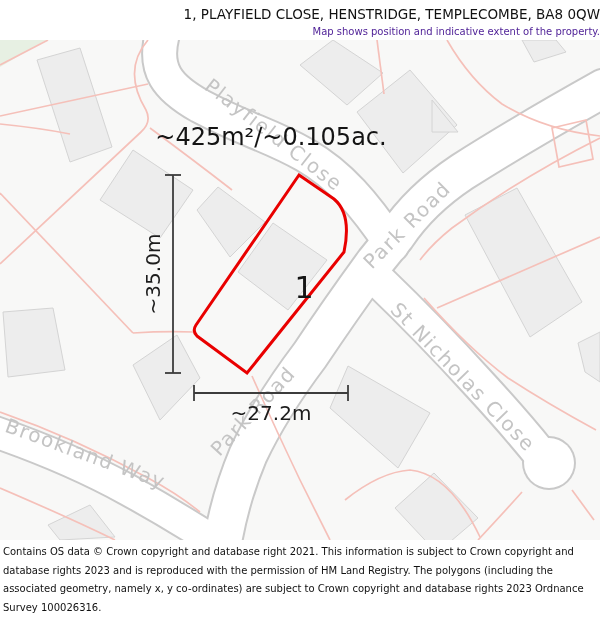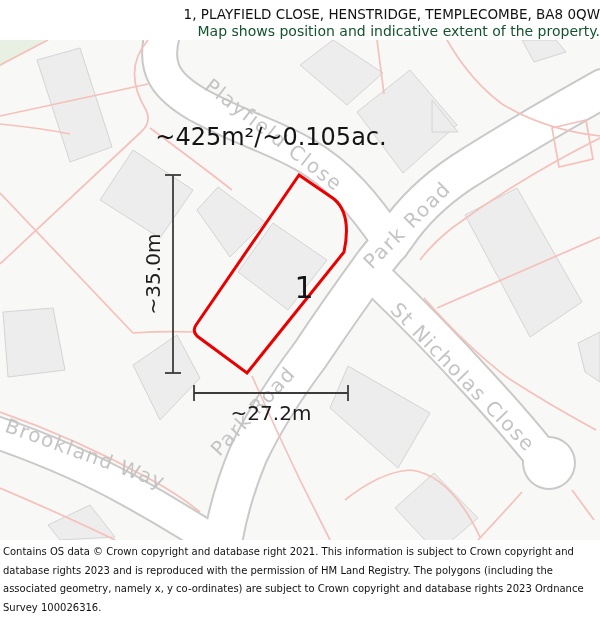--- a/index.html
+++ b/index.html
@@ -1,19 +1,19 @@
 <!DOCTYPE html>
 <html><head>
 <meta charset="utf-8">
 <style>
   html,body{margin:0;padding:0;background:#ffffff;}
   body{width:600px;height:625px;font-family:"DejaVu Sans","Liberation Sans",sans-serif;color:#111;overflow:hidden;}
   .header{height:40px;text-align:right;padding-top:6px;box-sizing:border-box;background:#fff;}
   .header .title{font-size:13.5px;line-height:17px;color:#111;}
-  .header .subtitle{font-size:14px;line-height:17px;color:#14532d;}
+  .header .subtitle{font-size:10px;line-height:17px;color:#4c1d95;}
   .mapwrap{width:600px;height:500px;position:relative;background:#f8f8f7;}
   svg{display:block;}
   .road-casing{stroke:#c9c9c9;fill:none;stroke-linecap:round;stroke-linejoin:round;}
   .road-fill{stroke:#ffffff;fill:none;stroke-linecap:round;stroke-linejoin:round;}
   .building{fill:#ededed;stroke:#d4d4d4;stroke-width:1;}
   .pink{stroke:#f5c0b9;stroke-width:1.7;fill:none;}
   .roadlabel{fill:#c4c4c4;font-size:20px;letter-spacing:1.5px;}
   .dim{stroke:#3c3c3c;stroke-width:1.8;}
   .dimlabel{fill:#1c1c1c;font-size:20px;}
   .arealabel{fill:#141414;font-size:24px;}

